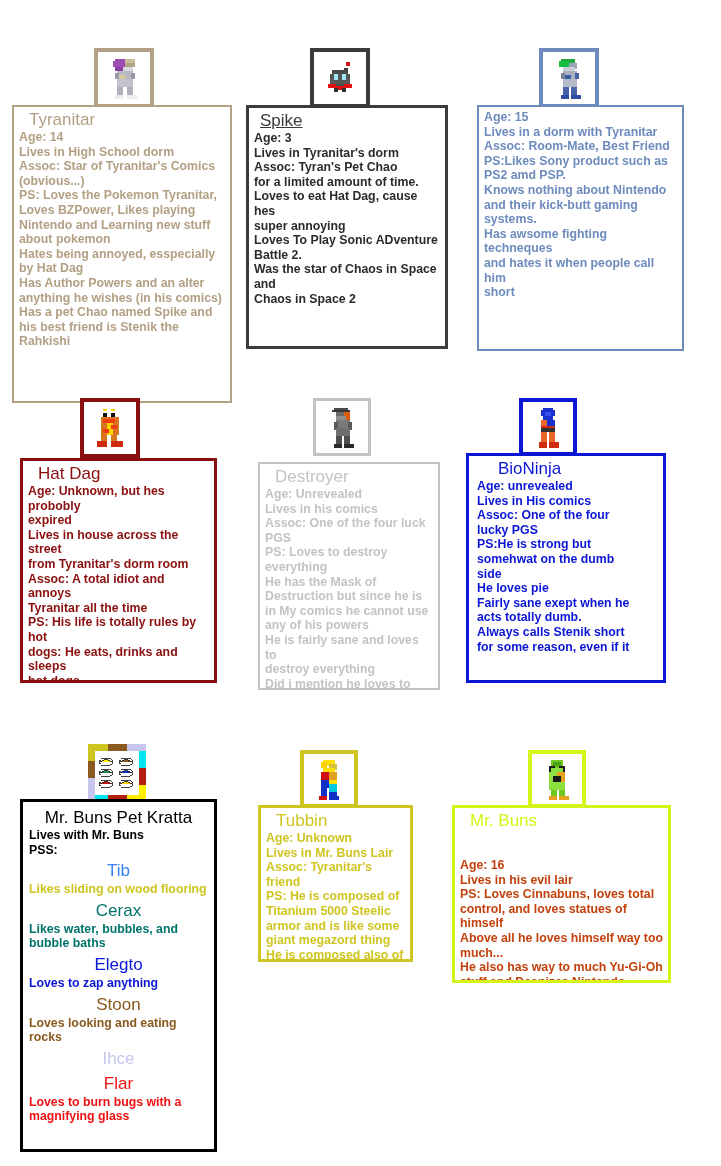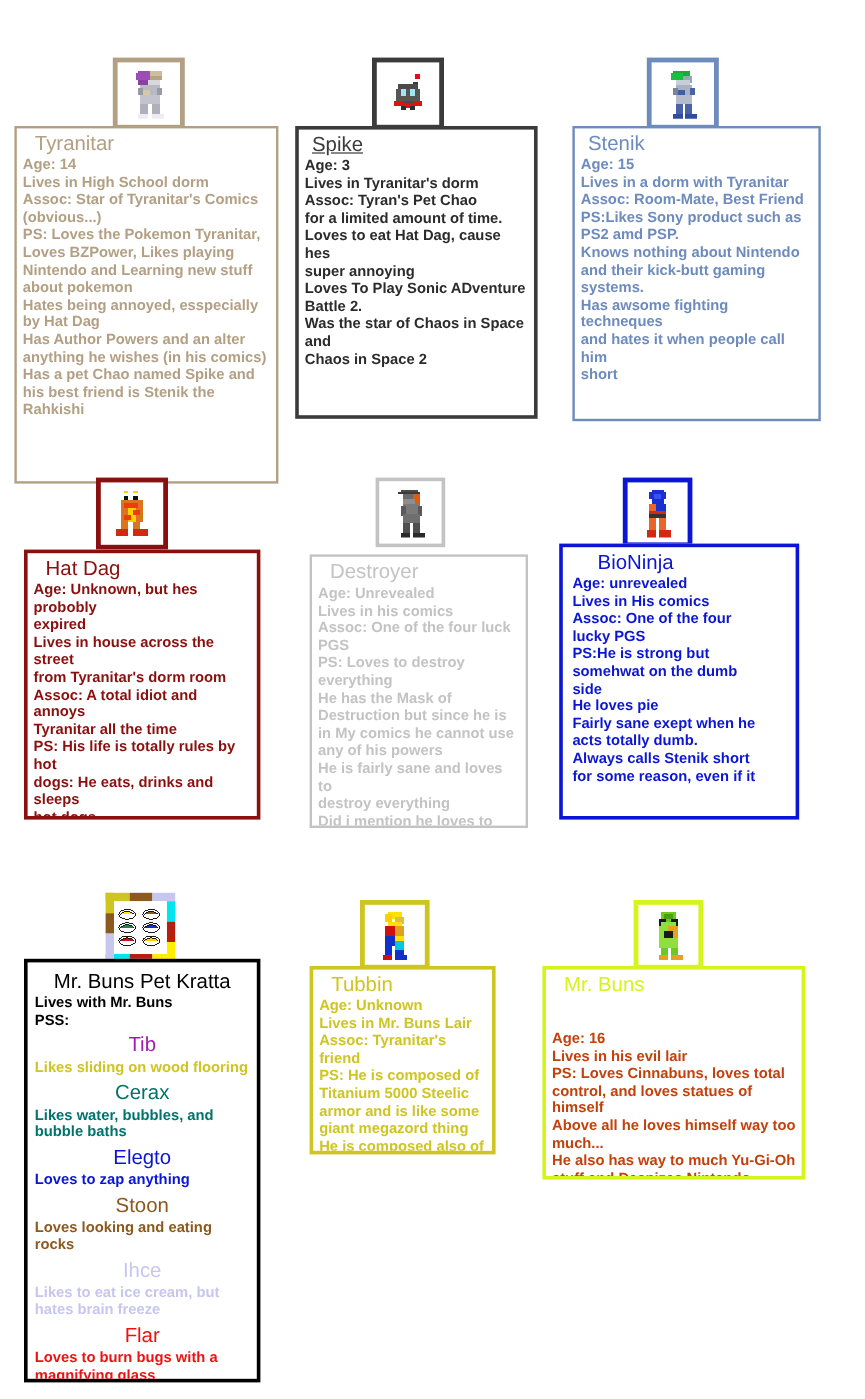--- a/index.html
+++ b/index.html
@@ -200,21 +200,20 @@
       <rect x="11" y="8" width="2" height="3" fill="#4a63a8"></rect>
       <rect x="6" y="9" width="3" height="2" fill="#3d5ea8"></rect>
       <rect x="5" y="11" width="7" height="4" fill="#b4bcc9"></rect>
       <rect x="5" y="15" width="3" height="4" fill="#4a63a8"></rect>
       <rect x="9" y="15" width="3" height="4" fill="#4a63a8"></rect>
       <rect x="4" y="19" width="4" height="2" fill="#2f4da0"></rect>
       <rect x="9" y="19" width="5" height="2" fill="#2f4da0"></rect>
     </svg>
   </div>
   <div class="info-box" style="left:0px; top:57px; width:207px; height:246px; border-color:#6d8bbd;">
-    <div class="name" style="color:#6d8bbd; padding-left:6px;">Stenik</div>
     <div class="lines" style="color:#6d8bbd;">
       <p>Age: 15</p>
       <p>Lives in a dorm with Tyranitar</p>
       <p>Assoc: Room-Mate, Best Friend</p>
       <p>PS:Likes Sony product such as</p>
       <p>PS2 amd PSP.</p>
       <p>Knows nothing about Nintendo</p>
       <p>and their kick-butt gaming</p>
       <p>systems.</p>
       <p>Has awsome fighting techneques</p>
@@ -369,36 +368,34 @@
           <path d="M23 28 q6 -5 12 0" fill="#ffd000" stroke="#111" stroke-width="0.8"></path>
         </g>
       </svg>
     </div>
   </div>
   <div class="info-box thick" style="left:0px; top:55px; width:197px; height:353px; border-color:#000000; padding:4px 6px;">
     <div class="kratta-title">Mr. Buns Pet Kratta</div>
     <div class="kratta-sub">Lives with Mr. Buns</div>
     <div class="kratta-sub">PSS:</div>
 
-    <div class="pet-name" style="color:#a21caf;">Tib</div>
+    <div class="pet-name" style="color:#3b82f6;">Tib</div>
     <div class="pet-desc" style="color:#cfc521; white-space:pre-line;">Likes sliding on wood flooring</div>
 
     <div class="pet-name" style="color:#00736b;">Cerax</div>
     <div class="pet-desc" style="color:#00736b; white-space:pre-line;">Likes water, bubbles, and
 bubble baths</div>
 
     <div class="pet-name" style="color:#0b16d4;">Elegto</div>
     <div class="pet-desc" style="color:#0b16d4; white-space:pre-line;">Loves to zap anything</div>
 
     <div class="pet-name" style="color:#8a5a1e;">Stoon</div>
     <div class="pet-desc" style="color:#8a5a1e; white-space:pre-line;">Loves looking and eating rocks</div>
 
     <div class="pet-name" style="color:#c6c6ee;">Ihce</div>
-    <div class="pet-desc" style="color:#c6c6ee; white-space:pre-line;">Likes to eat ice cream, but
-hates brain freeze</div>
 
     <div class="pet-name" style="color:#ef1111;">Flar</div>
     <div class="pet-desc" style="color:#ef1111; white-space:pre-line;">Loves to burn bugs with a
 magnifying glass</div>
   </div>
 </div>
 
 <div class="char" style="left:258px; top:750px; width:155px;">
   <div class="avatar-box thick" style="left:42px; top:0px; width:58px; height:58px; border-color:#cfc521;">
     <svg class="sprite" width="32" height="42" viewBox="0 0 16 21" shape-rendering="crispEdges">

